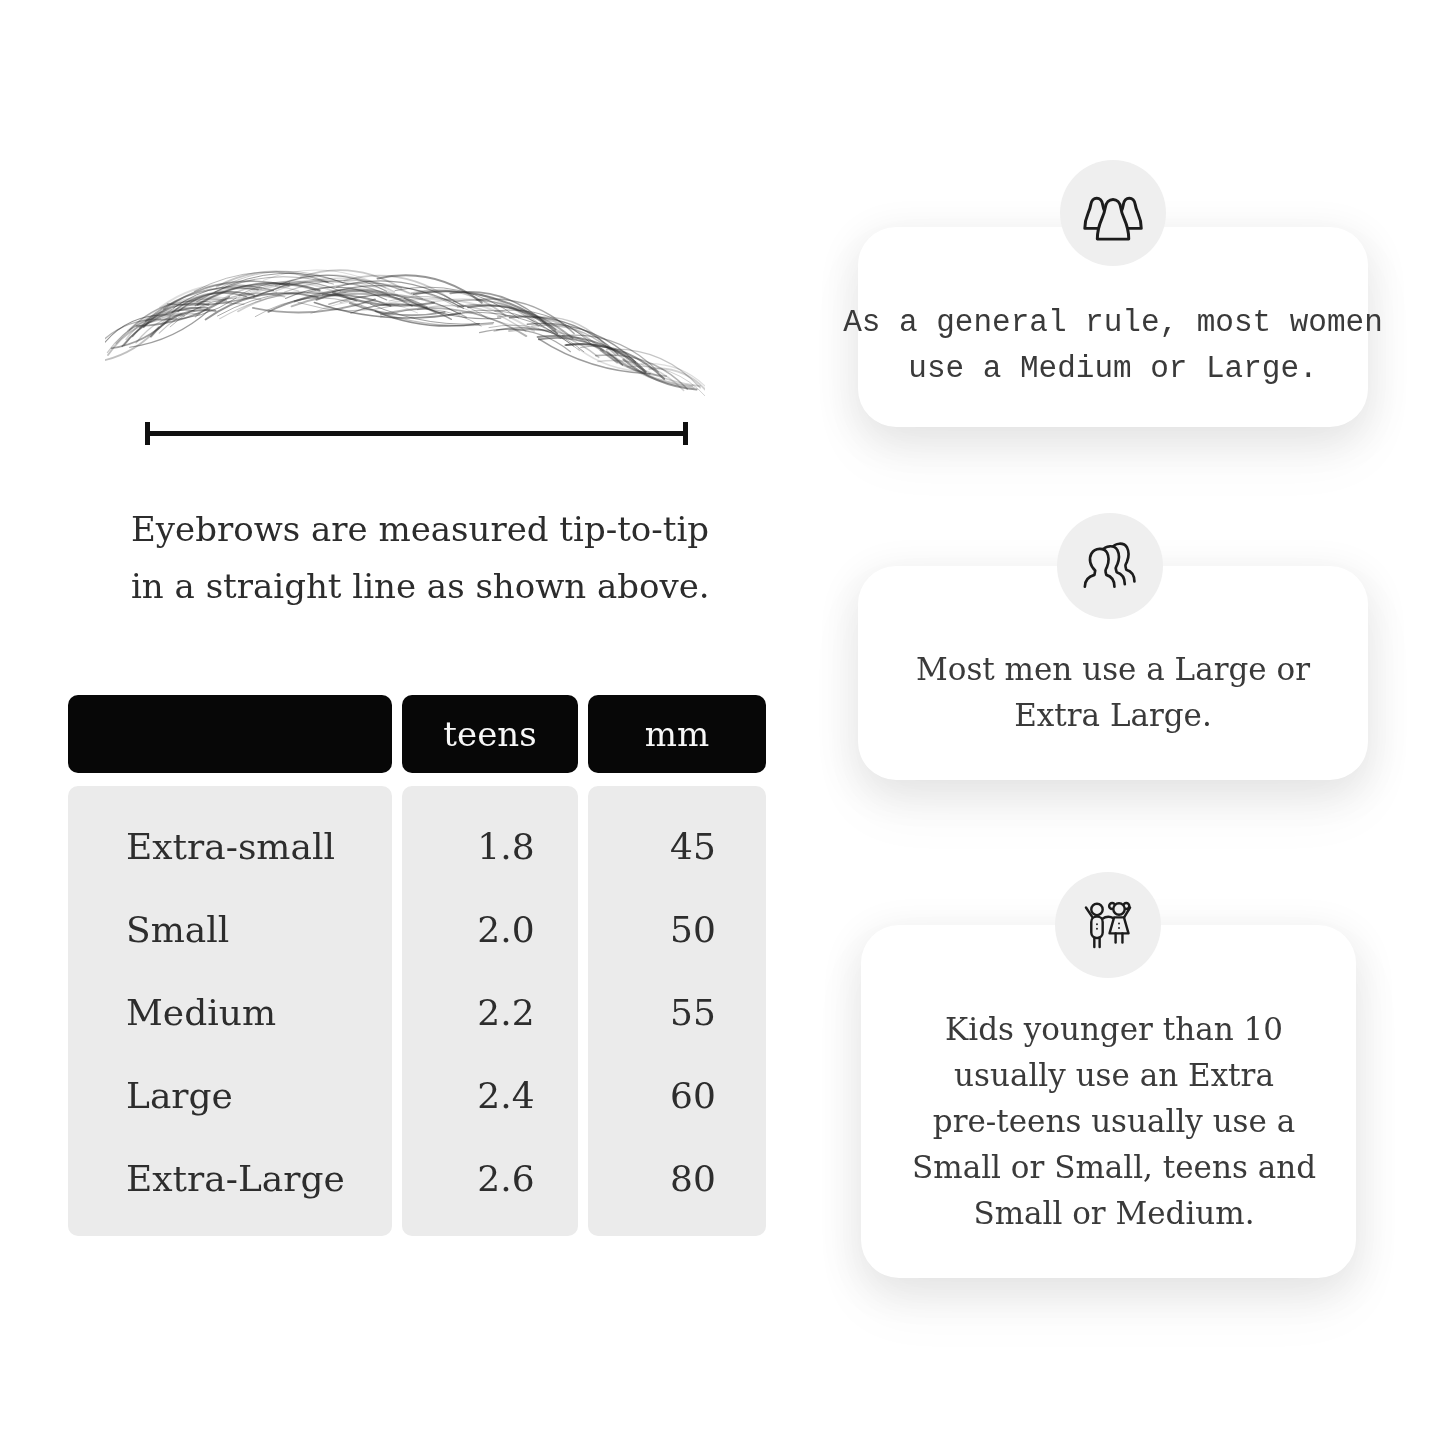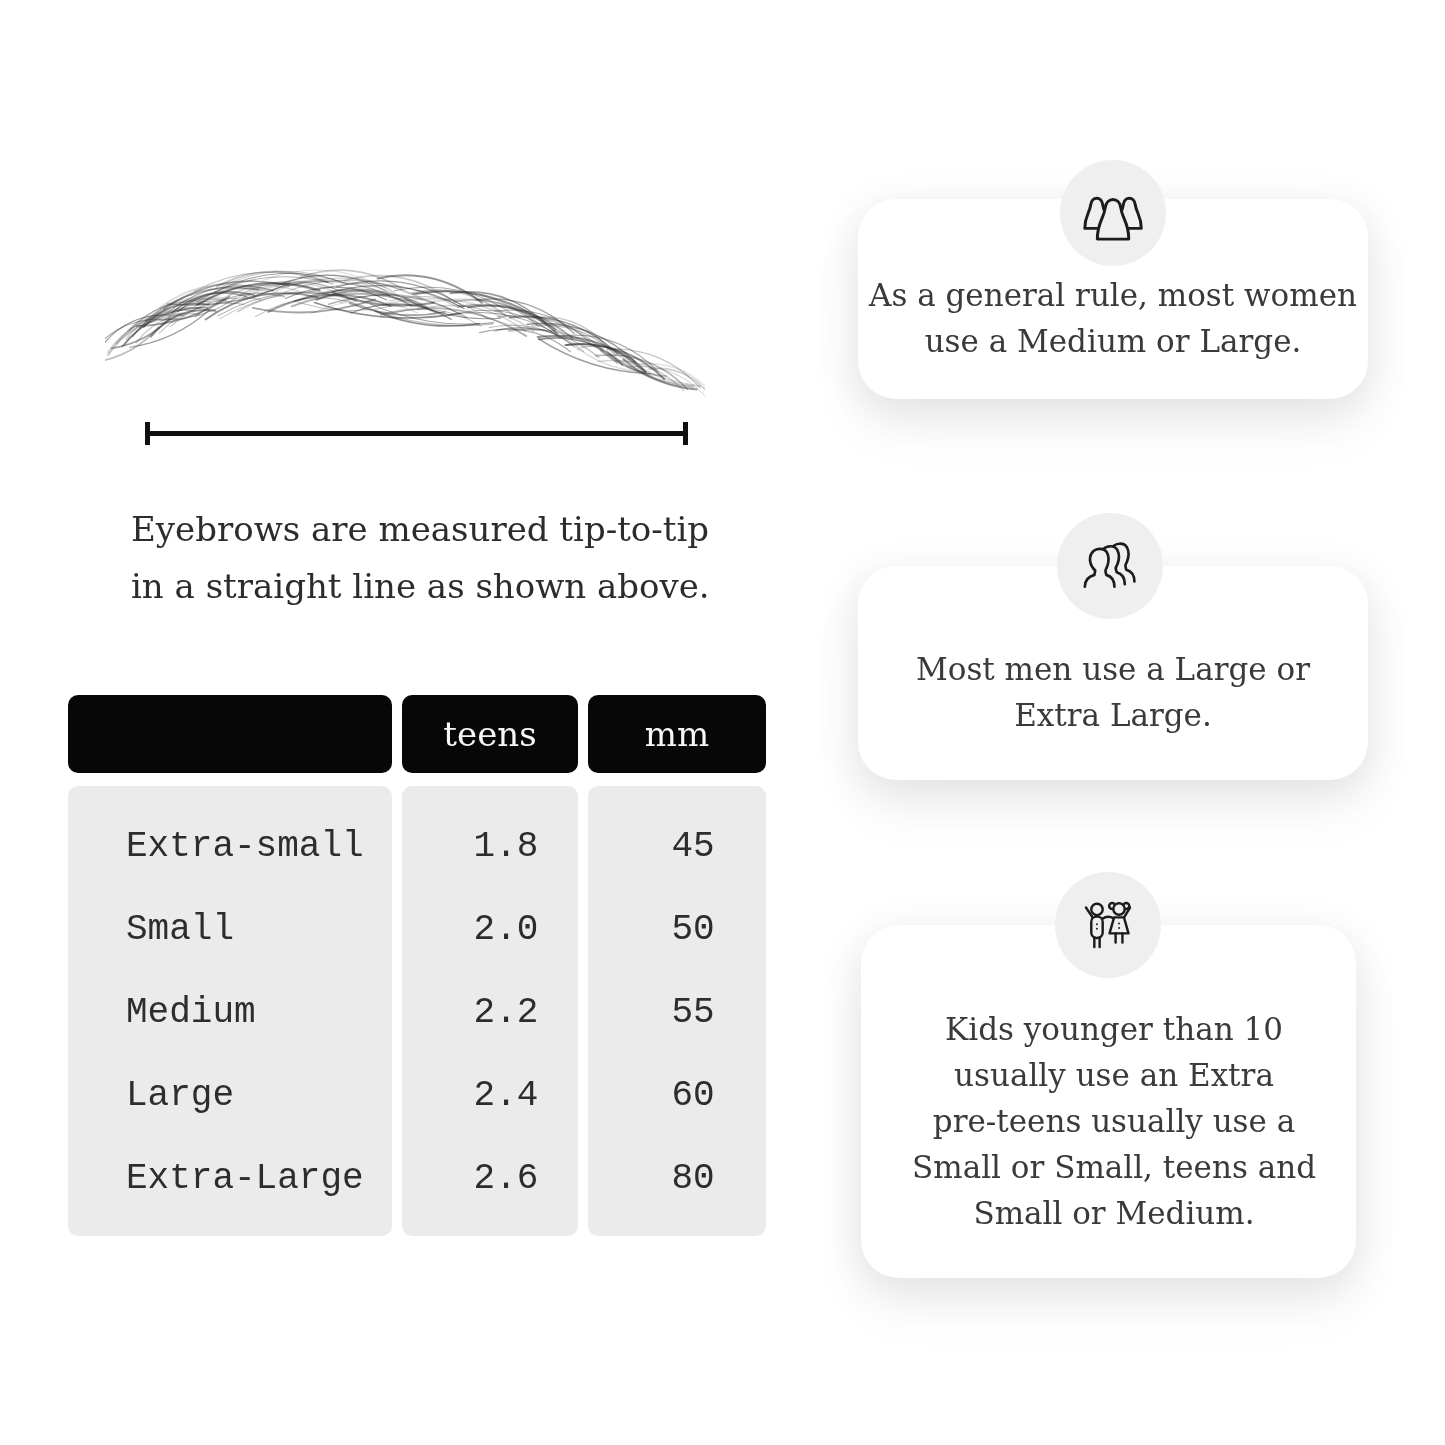--- a/index.html
+++ b/index.html
@@ -17,36 +17,36 @@
 
   .caption{position:absolute;left:131px;top:501px;color:#2c2c2c;font-size:34px;line-height:57px;}
   .caption .cap-line{white-space:nowrap;}
 
   
   .size-table{position:absolute;left:68px;top:695px;display:flex;gap:10px;}
   .tcol{display:flex;flex-direction:column;}
   .tcol .thead{height:78px;background:#070707;border-radius:10px;color:#f7f7f7;
                font-size:34px;display:flex;align-items:center;justify-content:center;}
   .tcol .tbody{margin-top:13px;height:450px;background:#ebebeb;border-radius:10px;
-               padding-top:19px;box-sizing:border-box;font-family:Liberation Mono, monospace;}
+               padding-top:19px;box-sizing:border-box;}
   .cell{height:83px;display:flex;align-items:center;font-size:36px;color:#2d2d2d;padding-left:32px;}
   .tcol.c-size{width:324px;}
   .tcol.c-size .cell{padding-left:58px;}
   .tcol.c-inch{width:176px;}
   .tcol.c-mm{width:178px;}
   .tcol.c-inch .cell,.tcol.c-mm .cell{justify-content:center;}
 
   
   .card{position:absolute;background:#ffffff;border-radius:38px;
         box-shadow:0 10px 38px 6px rgba(0,0,0,0.075), 0 30px 60px rgba(0,0,0,0.045);
         display:flex;flex-direction:column;align-items:center;justify-content:center;
         text-align:center;box-sizing:border-box;padding-top:50px;}
   .card .card-text{font-size:31px;line-height:46px;color:#3a3a3a;transform:translateY(-6px);}
   .card .card-line{white-space:nowrap;}
-  .card1{left:858px;top:199px;width:510px;height:200px;}
+  .card1{left:858px;top:227px;width:510px;height:200px;font-family:Liberation Mono, monospace;}
   .card2{left:858px;top:566px;width:510px;height:214px;}
   .card3{left:861px;top:925px;width:495px;height:353px;padding-left:11px;}
 
   .icon-circle{position:absolute;width:106px;height:106px;border-radius:50%;
                background:#efefef;display:flex;align-items:center;justify-content:center;}
   .ic1{left:1060px;top:160px;}
   .ic2{left:1057px;top:513px;}
   .ic3{left:1055px;top:872px;}
   .icon-circle svg{display:block;}
 </style>

